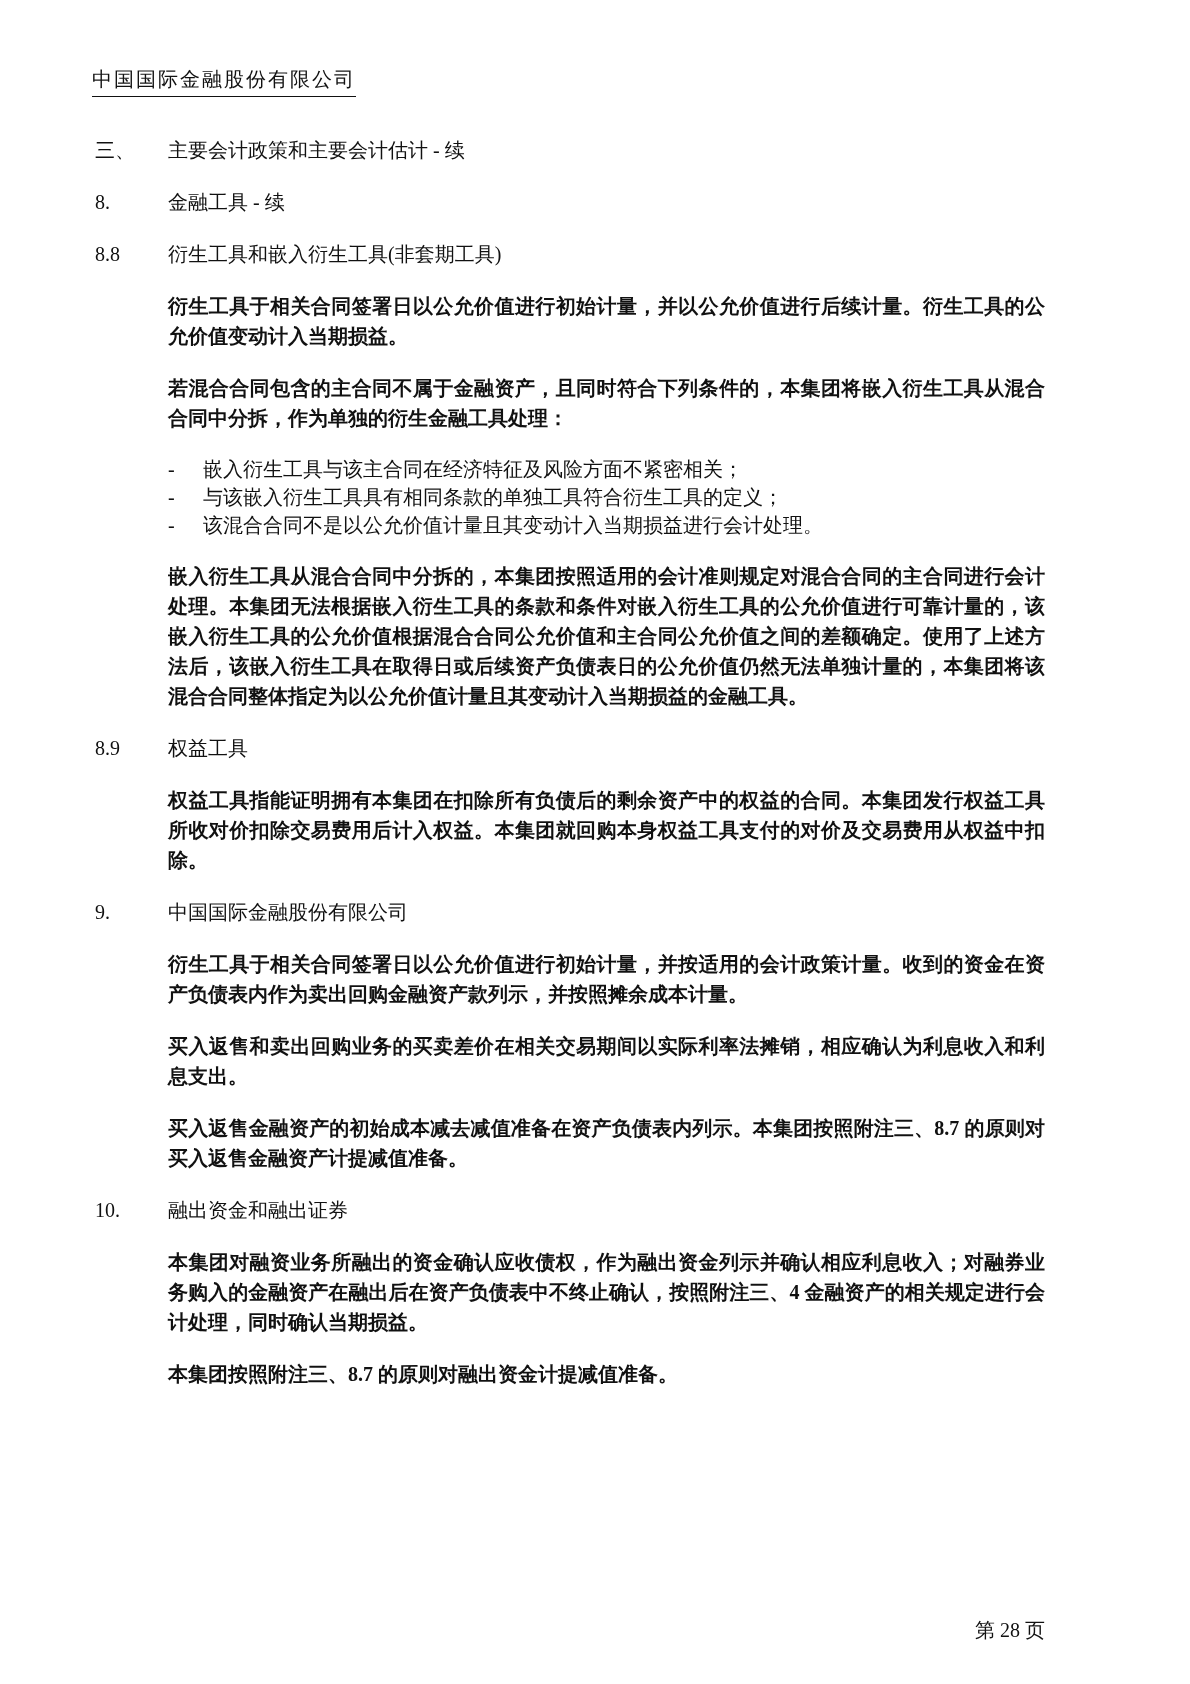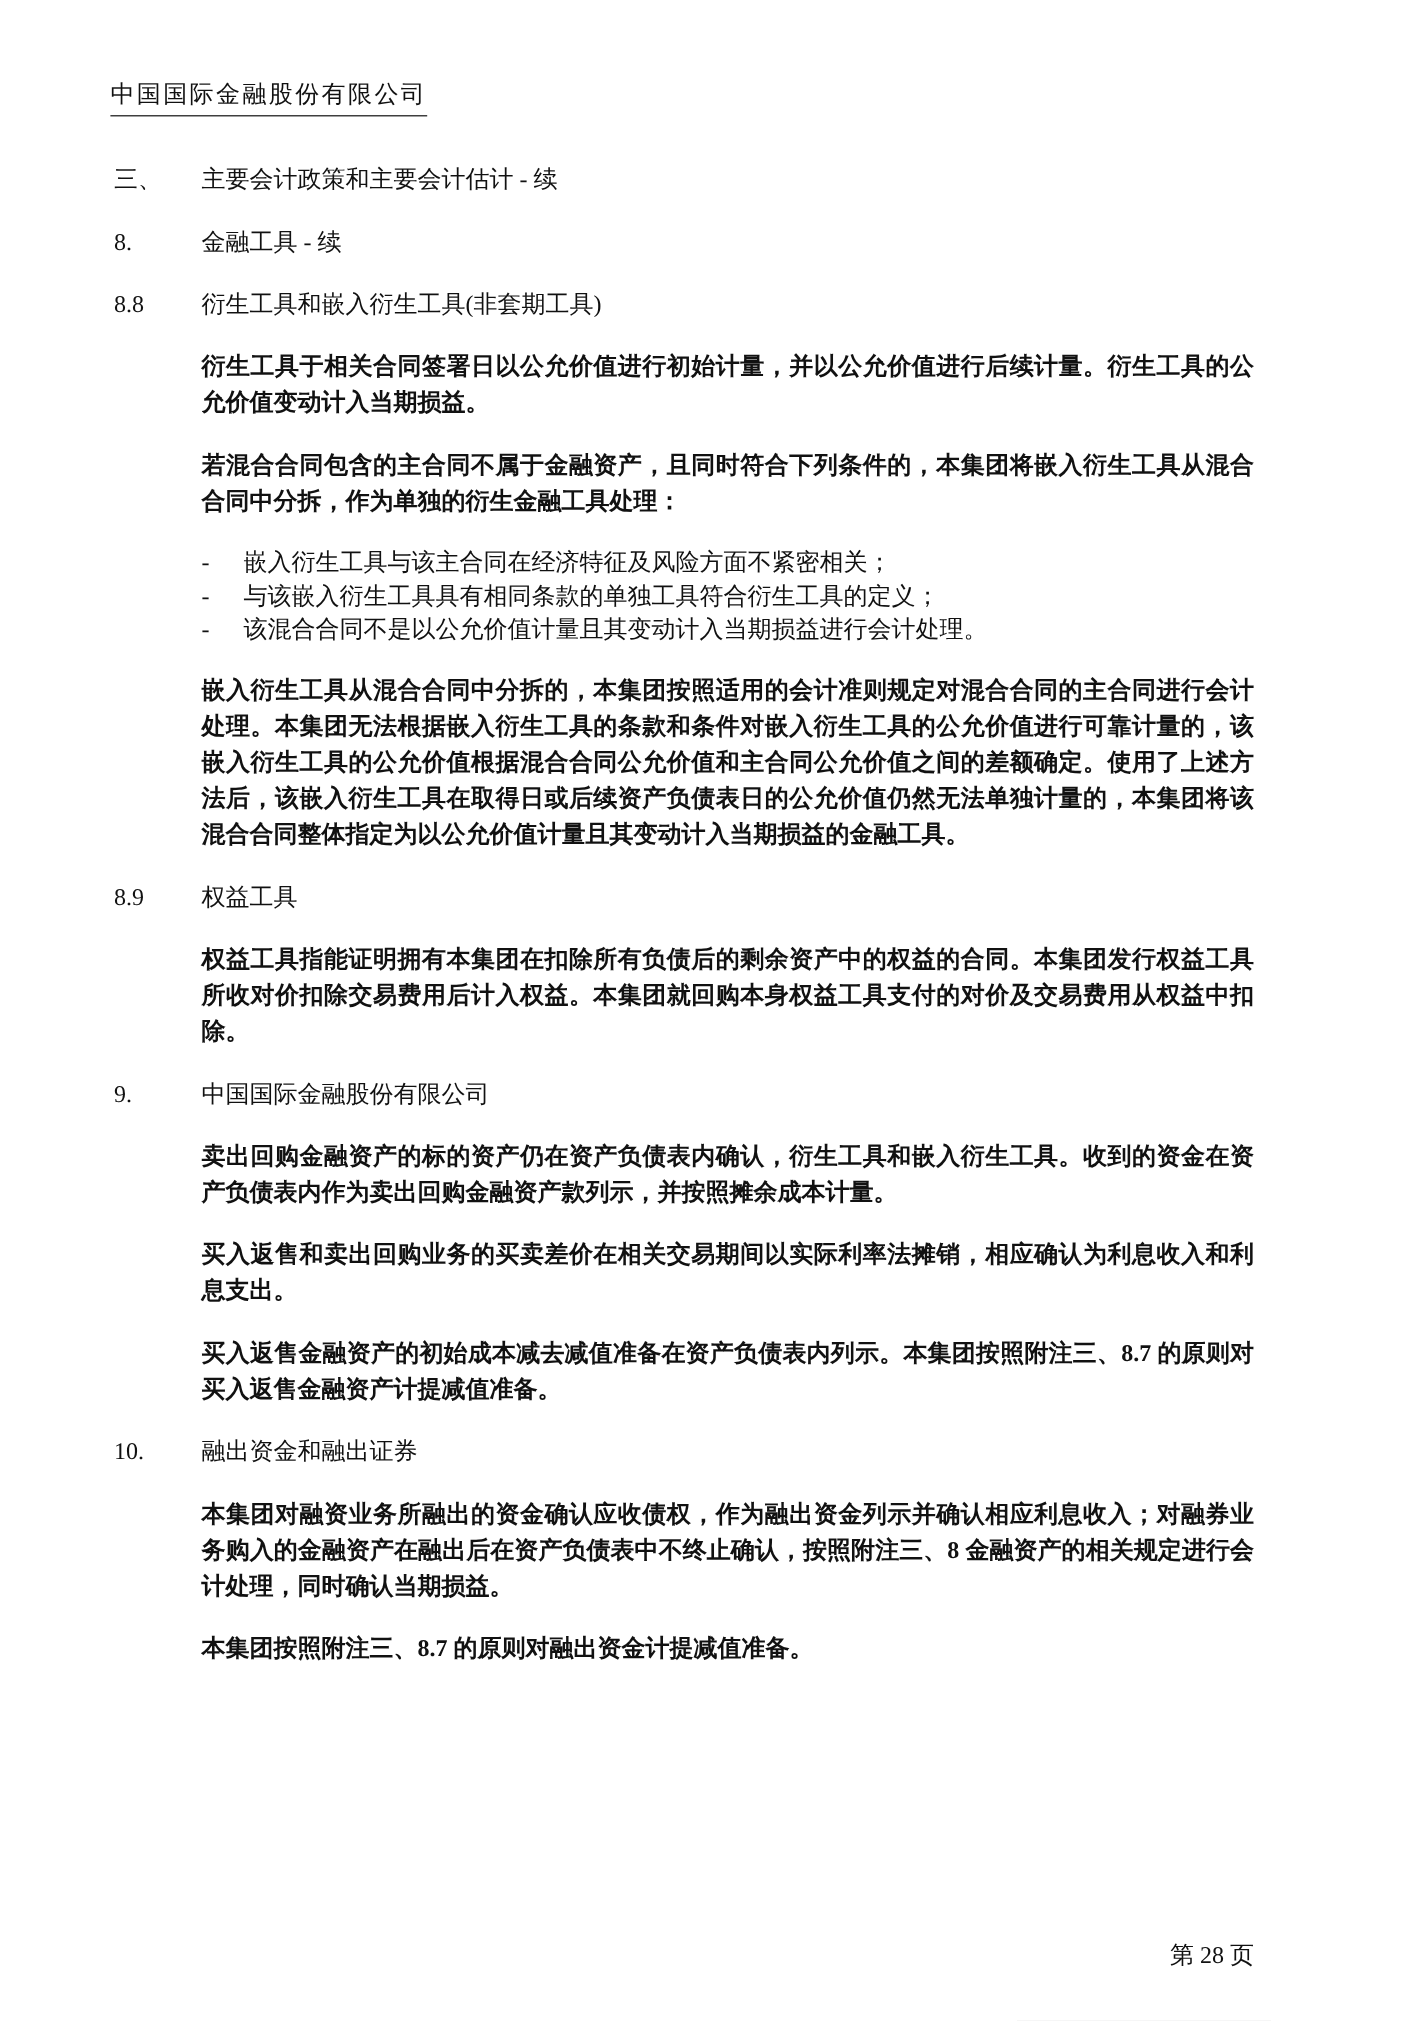--- a/index.html
+++ b/index.html
@@ -119,31 +119,31 @@
       <div class="title">权益工具</div>
       <p>权益工具指能证明拥有本集团在扣除所有负债后的剩余资产中的权益的合同。本集团发行权益工具所收对价扣除交易费用后计入权益。本集团就回购本身权益工具支付的对价及交易费用从权益中扣除。</p>
     </div>
   </div>
 
   
   <div class="sec">
     <div class="num">9.</div>
     <div class="content">
       <div class="title">中国国际金融股份有限公司</div>
-      <p>卖出回购金融资产的标的资产仍在资产负债表内确认，衍生工具和嵌入衍生工具。收到的资金在资产负债表内作为卖出回购金融资产款列示，并按照摊余成本计量。</p>
+      <p>衍生工具于相关合同签署日以公允价值进行初始计量，并按适用的会计政策计量。收到的资金在资产负债表内作为卖出回购金融资产款列示，并按照摊余成本计量。</p>
       <p>买入返售和卖出回购业务的买卖差价在相关交易期间以实际利率法摊销，相应确认为利息收入和利息支出。</p>
       <p>买入返售金融资产的初始成本减去减值准备在资产负债表内列示。本集团按照附注三、8.7 的原则对买入返售金融资产计提减值准备。</p>
     </div>
   </div>
 
   
   <div class="sec">
     <div class="num">10.</div>
     <div class="content">
       <div class="title">融出资金和融出证券</div>
-      <p>本集团对融资业务所融出的资金确认应收债权，作为融出资金列示并确认相应利息收入；对融券业务购入的金融资产在融出后在资产负债表中不终止确认，按照附注三、8 金融资产的相关规定进行会计处理，同时确认当期损益。</p>
+      <p>本集团对融资业务所融出的资金确认应收债权，作为融出资金列示并确认相应利息收入；对融券业务购入的金融资产在融出后在资产负债表中不终止确认，按照附注三、4 金融资产的相关规定进行会计处理，同时确认当期损益。</p>
       <p>本集团按照附注三、8.7 的原则对融出资金计提减值准备。</p>
     </div>
   </div>
 
   <div class="footer">第 28 页</div>
 
 </div>
 
 </body></html>

